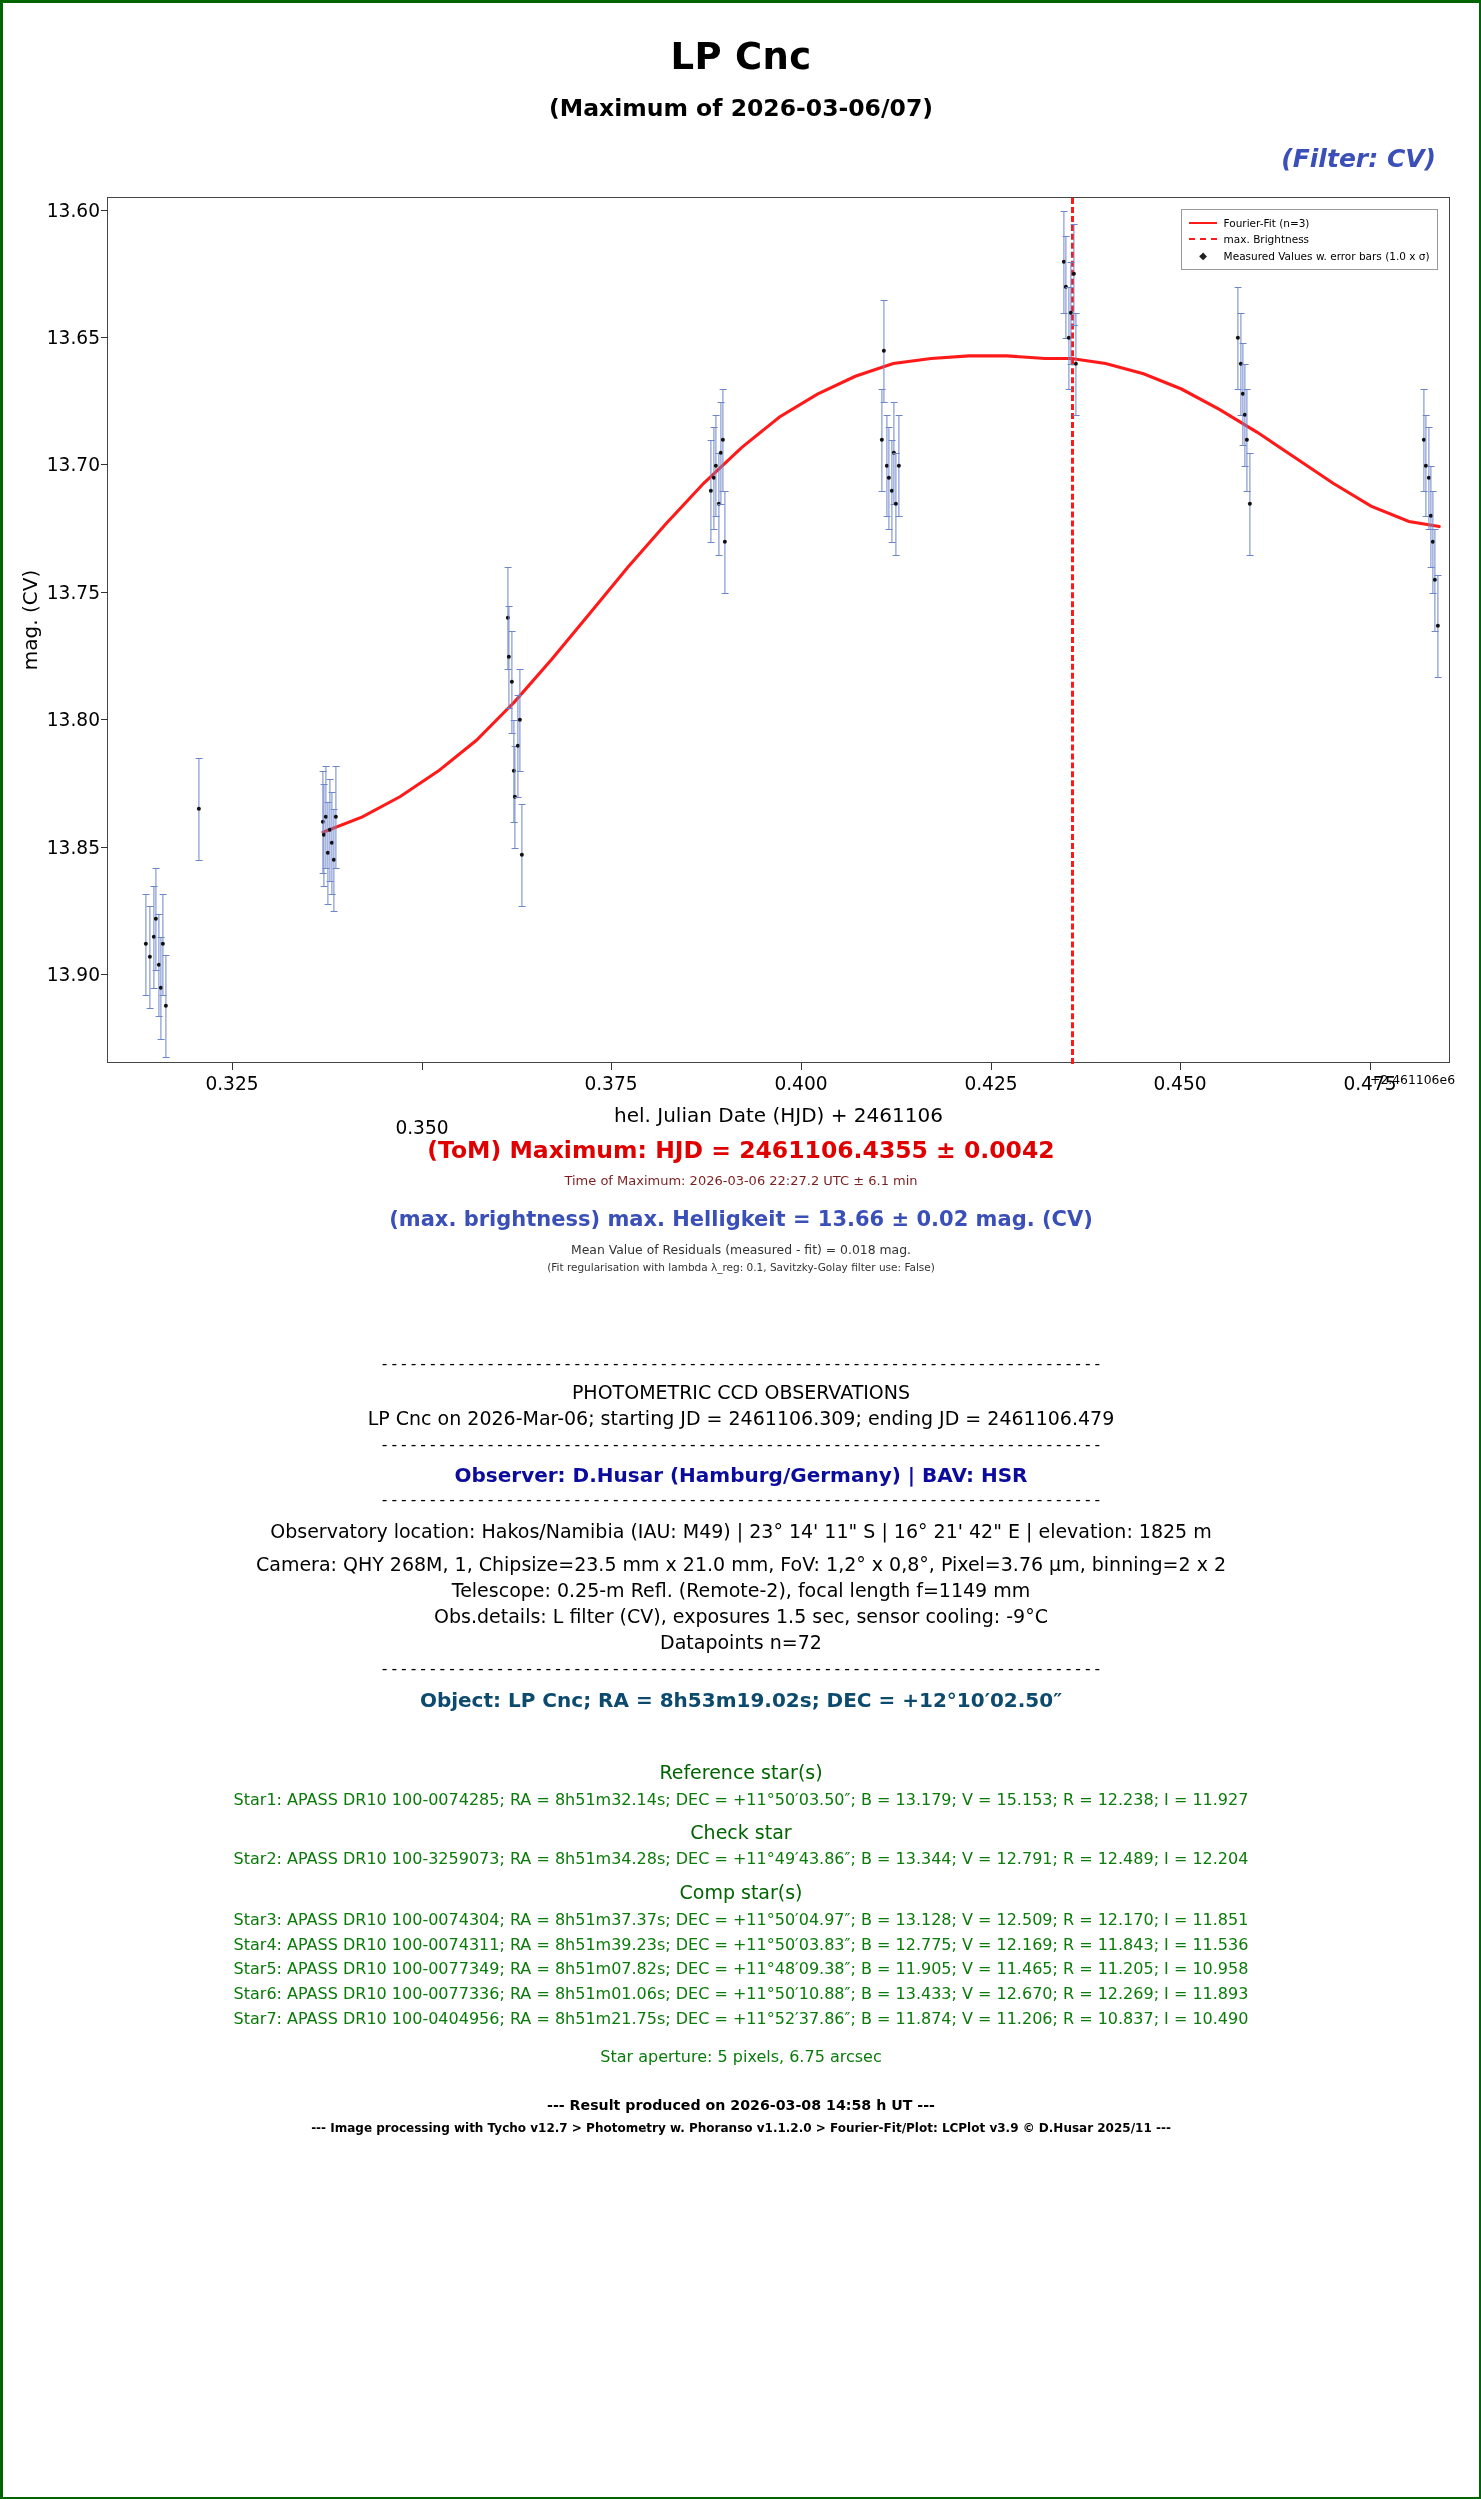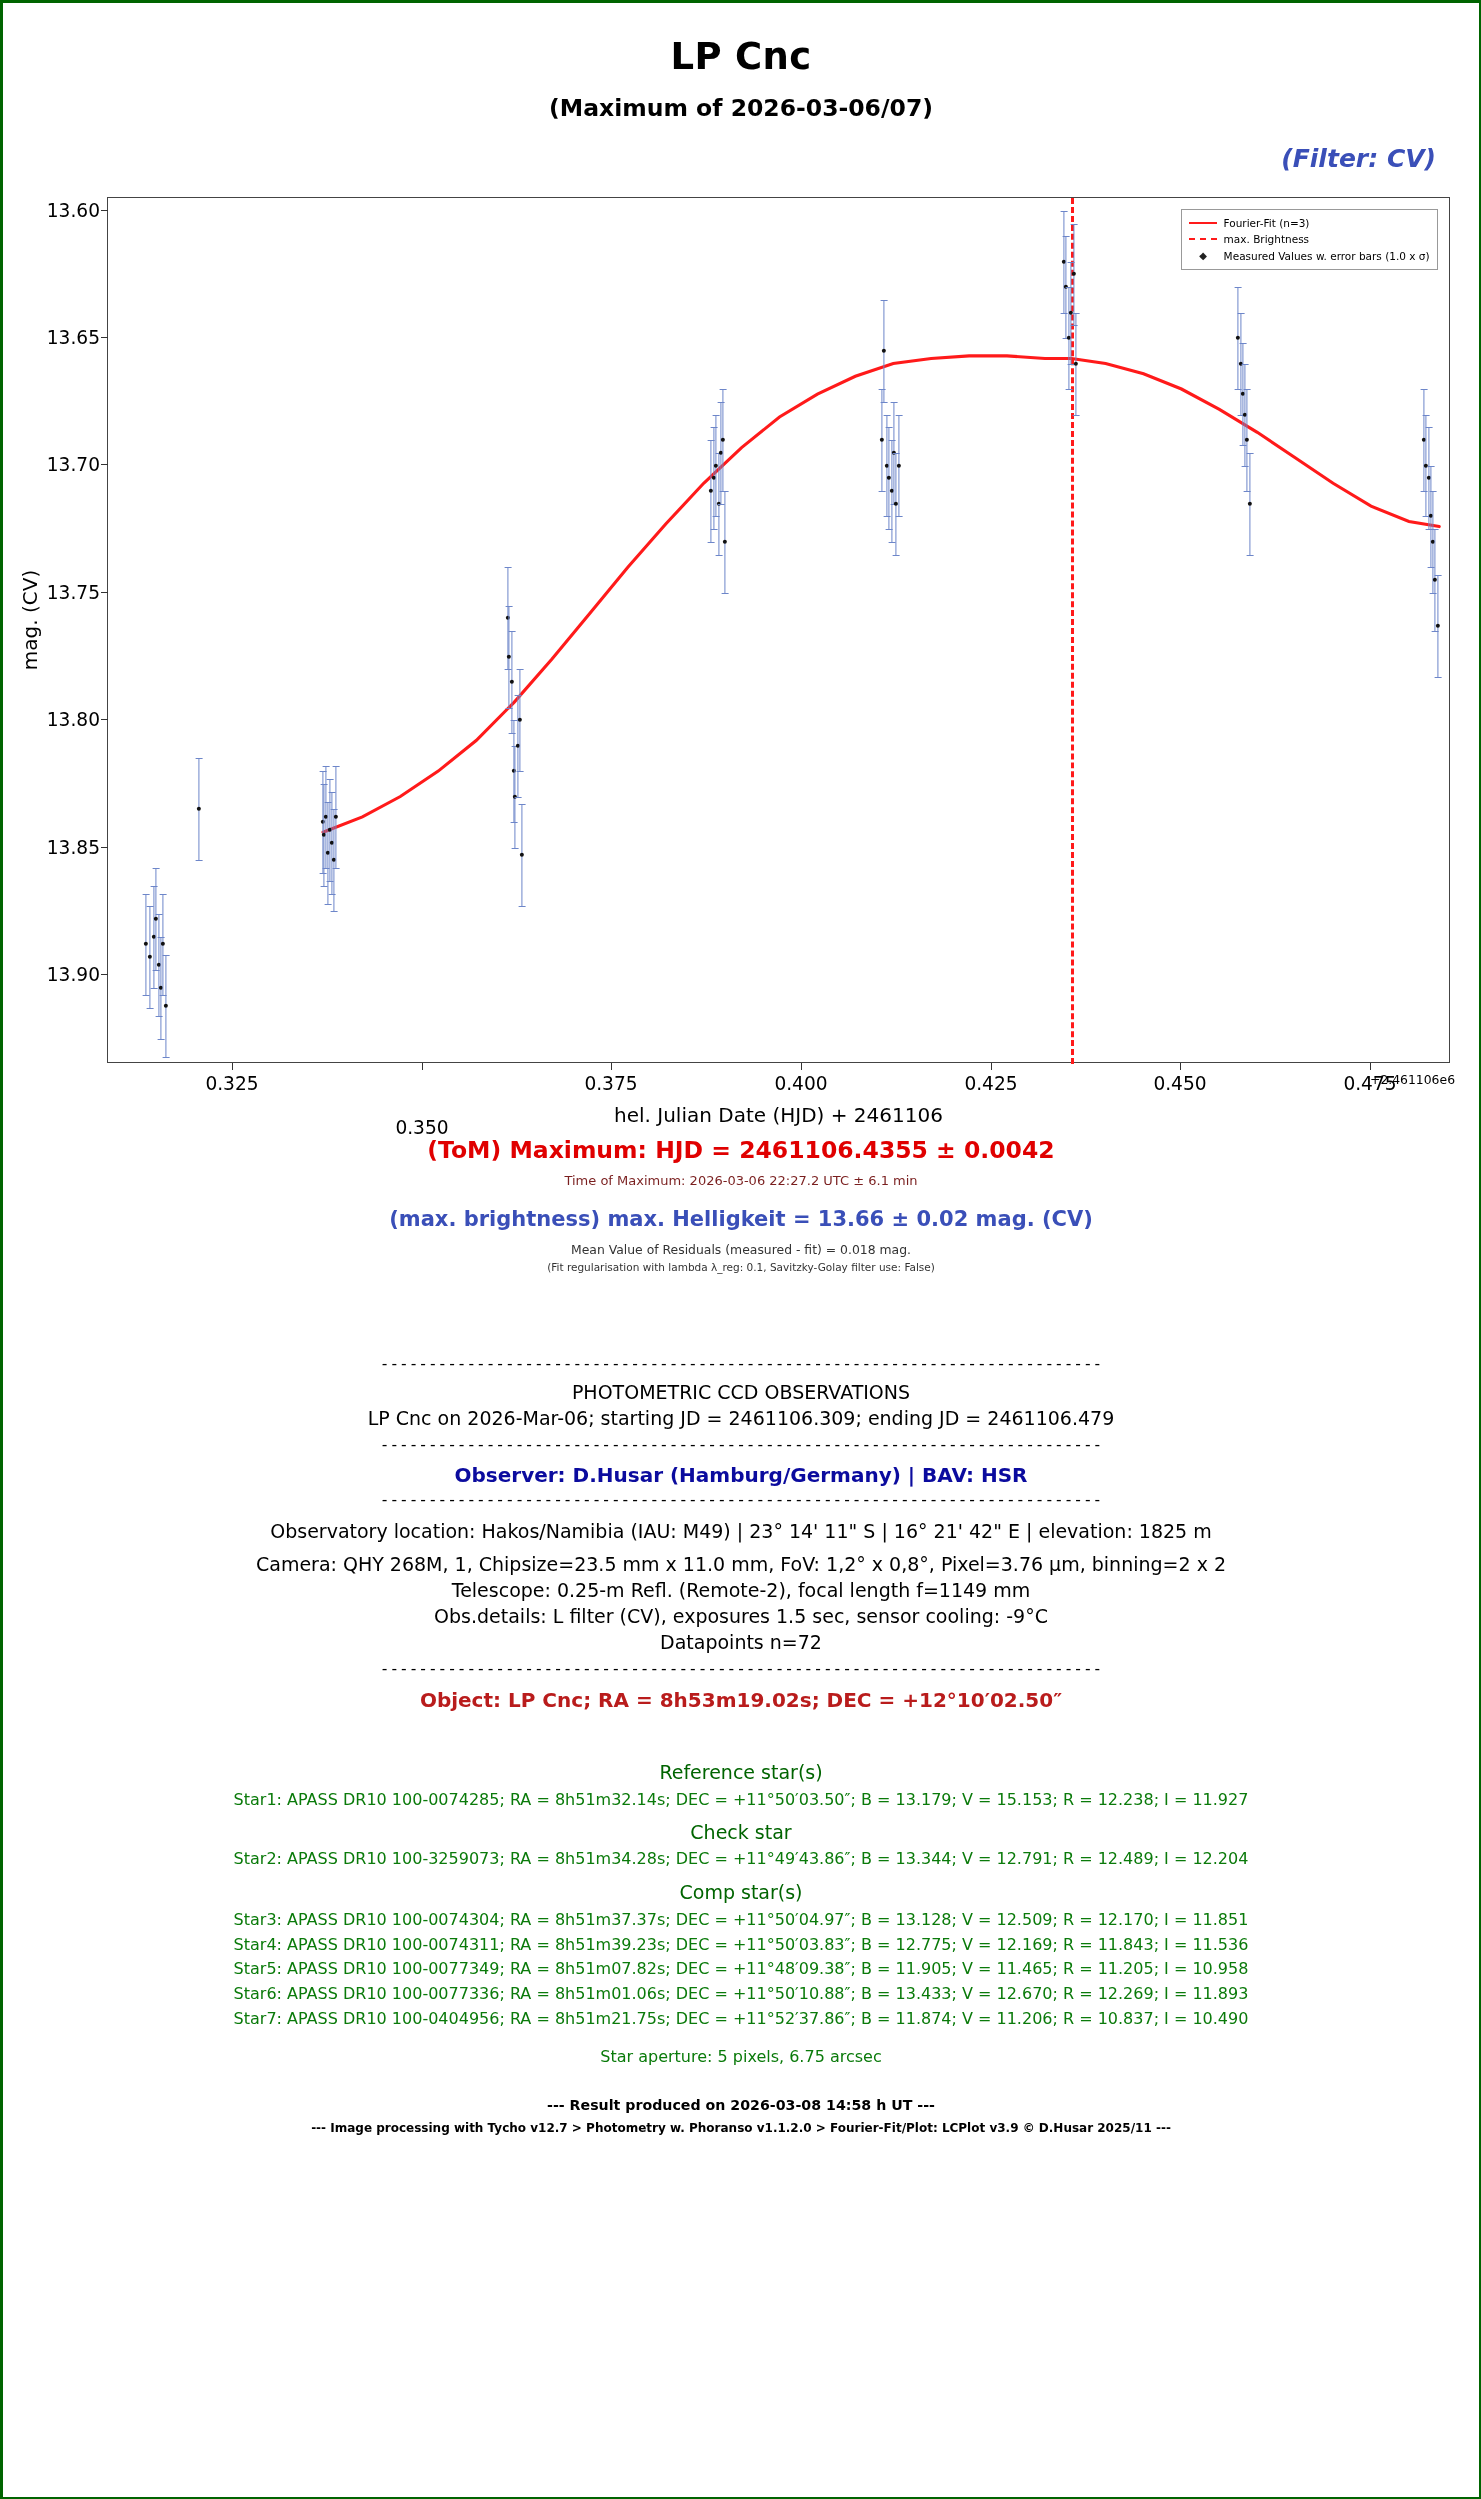--- a/index.html
+++ b/index.html
@@ -124,21 +124,21 @@
   .l3{top:1372px;font-size:19px;}
   .l4{top:1400px;font-size:16px;font-family:"DejaVu Sans Mono",monospace;}
   .l5{top:1428px;font-size:20px;font-weight:bold;color:#0b0b9e;}
   .l6{top:1455px;font-size:16px;font-family:"DejaVu Sans Mono",monospace;}
   .l7{top:1485px;font-size:19px;}
   .l8{top:1518px;font-size:19px;}
   .l9{top:1544px;font-size:19px;}
   .l10{top:1570px;font-size:19px;}
   .l11{top:1596px;font-size:19px;}
   .l12{top:1624px;font-size:16px;font-family:"DejaVu Sans Mono",monospace;}
-  .l13{top:1653px;font-size:20px;font-weight:bold;color:#b91c1c;}
+  .l13{top:1653px;font-size:20px;font-weight:bold;color:#0c4a6e;}
   .l14{top:1680px;font-size:19px;color:#2b44c9;}
 
   .g-head{font-size:19px;color:#006400;}
   .g-line{font-size:16px;color:#0a7a0a;}
   .r1{top:1726px;}
   .r2{top:1755px;}
   .r3{top:1786px;}
   .r4{top:1814px;}
   .r5{top:1846px;}
   .r6{top:1875px;}
@@ -462,21 +462,21 @@
   <div class="result bright-sub1">Mean Value of Residuals (measured - fit) = 0.018 mag.</div>
   <div class="result bright-sub2">(Fit regularisation with lambda λ_reg: 0.1, Savitzky-Golay filter use: False)</div>
 
   <div class="blk l1 sep">---------------------------------------------------------------------------</div>
   <div class="blk l2">PHOTOMETRIC CCD OBSERVATIONS</div>
   <div class="blk l3">LP Cnc on 2026-Mar-06; starting JD = 2461106.309; ending JD = 2461106.479</div>
   <div class="blk l4 sep">---------------------------------------------------------------------------</div>
   <div class="blk l5">Observer: D.Husar (Hamburg/Germany) | BAV: HSR</div>
   <div class="blk l6 sep">---------------------------------------------------------------------------</div>
   <div class="blk l7">Observatory location: Hakos/Namibia (IAU: M49) | 23° 14' 11" S | 16° 21' 42" E | elevation: 1825 m</div>
-  <div class="blk l8">Camera: QHY 268M, 1, Chipsize=23.5 mm x 11.0 mm, FoV: 1,2° x 0,8°, Pixel=3.76 µm, binning=2 x 2</div>
+  <div class="blk l8">Camera: QHY 268M, 1, Chipsize=23.5 mm x 21.0 mm, FoV: 1,2° x 0,8°, Pixel=3.76 µm, binning=2 x 2</div>
   <div class="blk l9">Telescope: 0.25-m Refl. (Remote-2), focal length f=1149 mm</div>
   <div class="blk l10">Obs.details: L filter (CV), exposures 1.5 sec, sensor cooling: -9°C</div>
   <div class="blk l11">Datapoints n=72</div>
   <div class="blk l12 sep">---------------------------------------------------------------------------</div>
   <div class="blk l13">Object: LP Cnc; RA = 8h53m19.02s; DEC = +12°10′02.50″</div>
 
   <div class="blk r1 g-head">Reference star(s)</div>
   <div class="blk r2 g-line">Star1: APASS DR10 100-0074285; RA = 8h51m32.14s; DEC = +11°50′03.50″; B = 13.179; V = 15.153; R = 12.238; I = 11.927</div>
   <div class="blk r3 g-head">Check star</div>
   <div class="blk r4 g-line">Star2: APASS DR10 100-3259073; RA = 8h51m34.28s; DEC = +11°49′43.86″; B = 13.344; V = 12.791; R = 12.489; I = 12.204</div>

